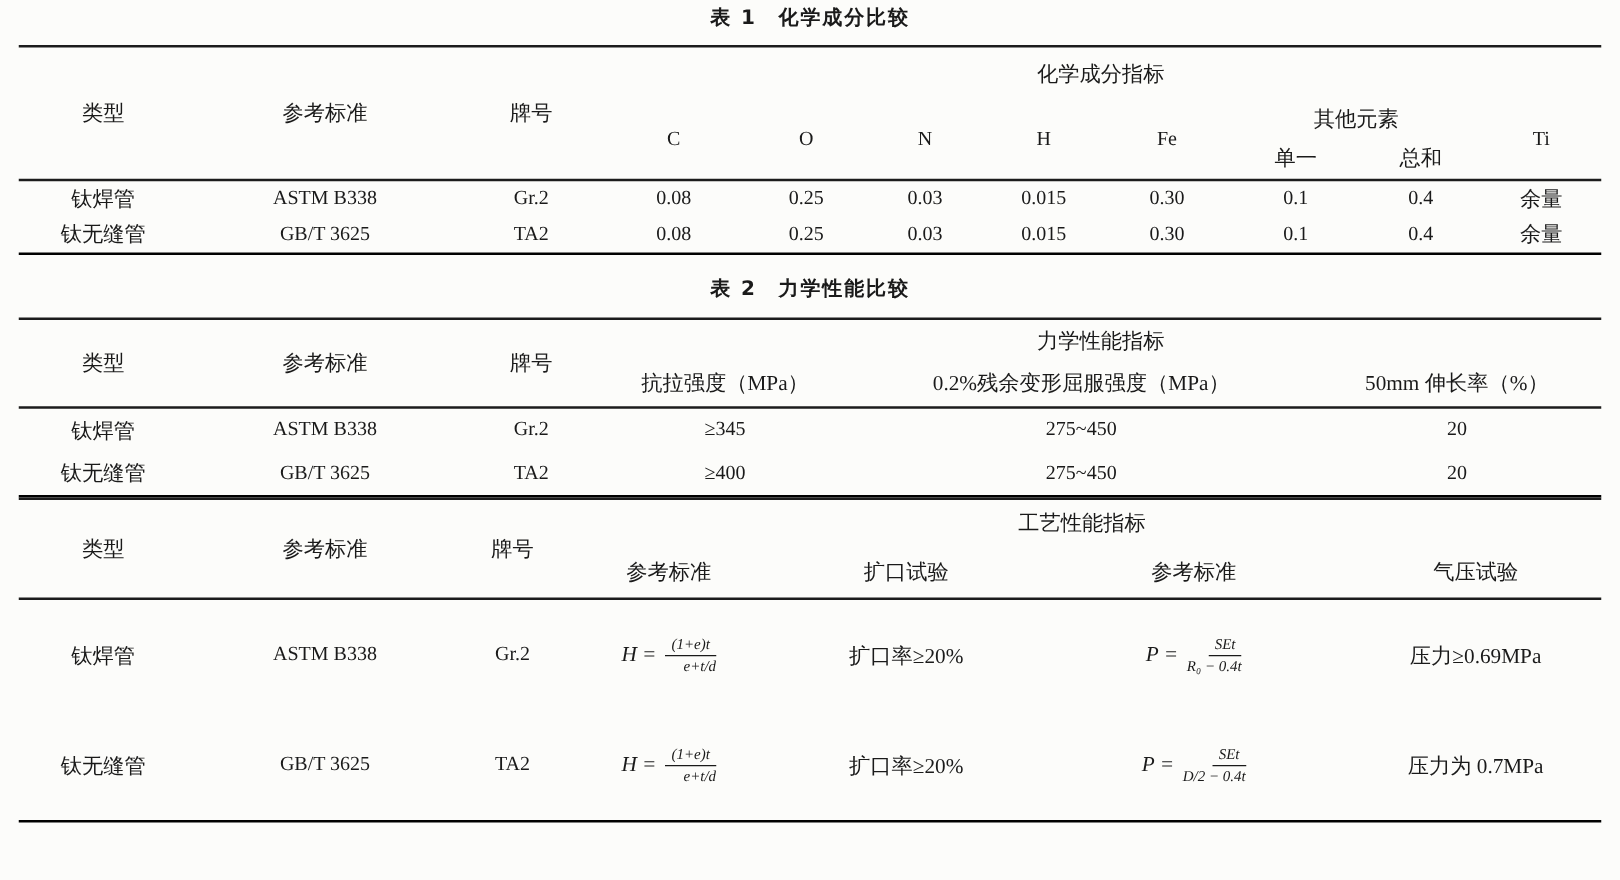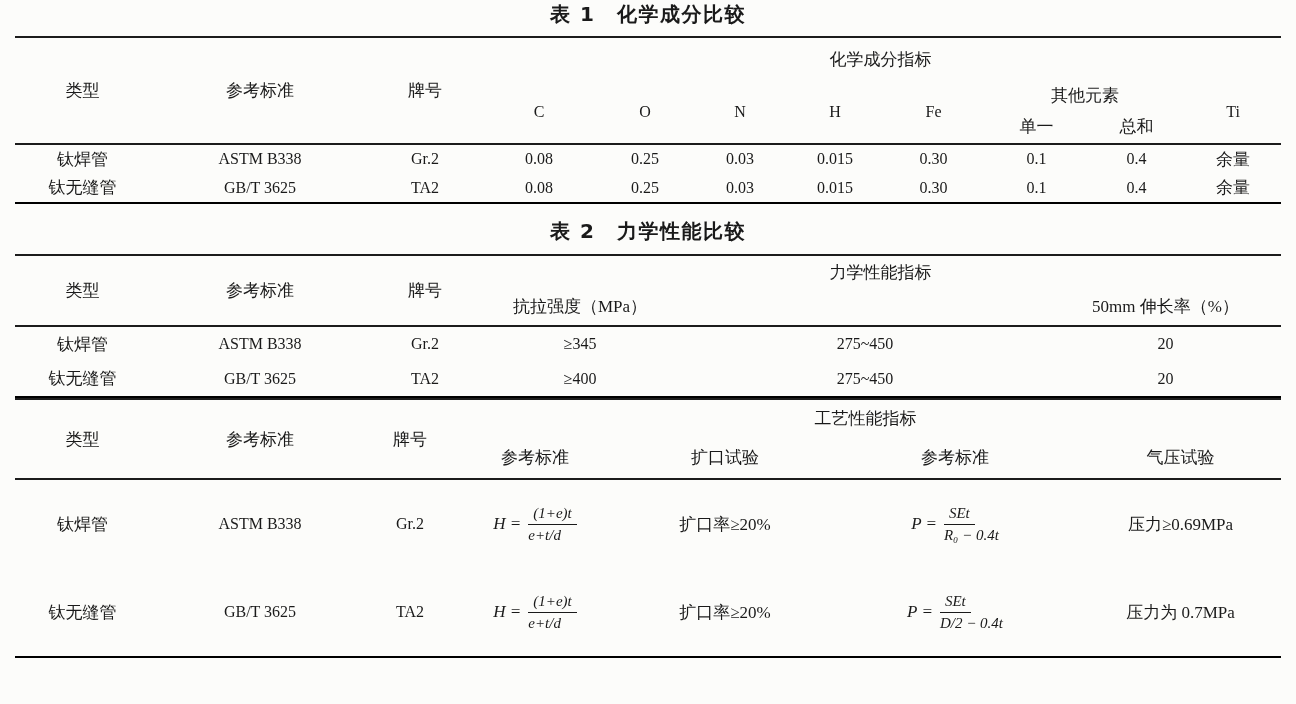--- a/index.html
+++ b/index.html
@@ -11,21 +11,21 @@
     background:#fcfcfa;
     color:#1a1a1a;
     font-family:"Liberation Serif","DejaVu Serif",serif;
     font-size:17px;
     overflow:hidden;
   }
   .tt{
     height:22px;line-height:22px;
     text-align:center;
     font-family:"DejaVu Sans","Liberation Sans",sans-serif;
-    font-weight:bold;font-size:20px;
+    font-weight:bold;font-size:16px;
     letter-spacing:1.5px;
   }
   .tt1{margin-bottom:11px;}
   .tt2{margin-top:16px;margin-bottom:12px;}
   .tt3{margin-top:14px;margin-bottom:9px;}
   .hd{
     display:grid;
     border-top:2px solid #1c1c1c;
     border-bottom:2px solid #1c1c1c;
   }
@@ -42,21 +42,21 @@
   .bd.t2{grid-template-rows:34px 35px;}
   .hd.t3{grid-template-rows:36px 42px;}
   .bd.t3{grid-template-rows:88px 88px;}
   .cl{
     display:flex;align-items:center;justify-content:center;
     text-align:center;white-space:nowrap;
   }
   .lat{font-size:16px;}
   .frm{font-style:italic;font-size:17px;}
   .flhs{margin-right:7px;}
-  .frac{display:inline-flex;flex-direction:column;align-items:flex-start;font-size:15px;line-height:1.25;}
+  .frac{display:inline-flex;flex-direction:column;align-items:flex-end;font-size:12px;line-height:1.25;}
   .frac .fnum{padding:0 5px 1px 5px;border-bottom:1.4px solid #1a1a1a;}
   .frac .fden{padding-top:1px;}
 </style>
 </head>
 <body>
 
 <div class="page">
 
   <div class="tt tt1">表 1　化学成分比较</div>
 
@@ -103,20 +103,21 @@
   </div>
 
   <div class="tt tt2">表 2　力学性能比较</div>
 
   <div class="hd t2">
     <div class="cl" style="grid-column:1;grid-row:1/3">类型</div>
     <div class="cl" style="grid-column:2;grid-row:1/3">参考标准</div>
     <div class="cl" style="grid-column:3;grid-row:1/3">牌号</div>
     <div class="cl" style="grid-column:4/7;grid-row:1">力学性能指标</div>
     <div class="cl" style="grid-column:4;grid-row:2">抗拉强度（MPa）</div>
+    <div class="cl" style="grid-column:5;grid-row:2">0.2%残余变形屈服强度（MPa）</div>
     <div class="cl" style="grid-column:6;grid-row:2">50mm 伸长率（%）</div>
   </div>
 
   <div class="bd t2">
     <div class="cl" style="grid-column:1;grid-row:1">钛焊管</div>
     <div class="cl lat" style="grid-column:2;grid-row:1">ASTM B338</div>
     <div class="cl lat" style="grid-column:3;grid-row:1">Gr.2</div>
     <div class="cl lat" style="grid-column:4;grid-row:1">≥345</div>
     <div class="cl lat" style="grid-column:5;grid-row:1">275~450</div>
     <div class="cl lat" style="grid-column:6;grid-row:1">20</div>

